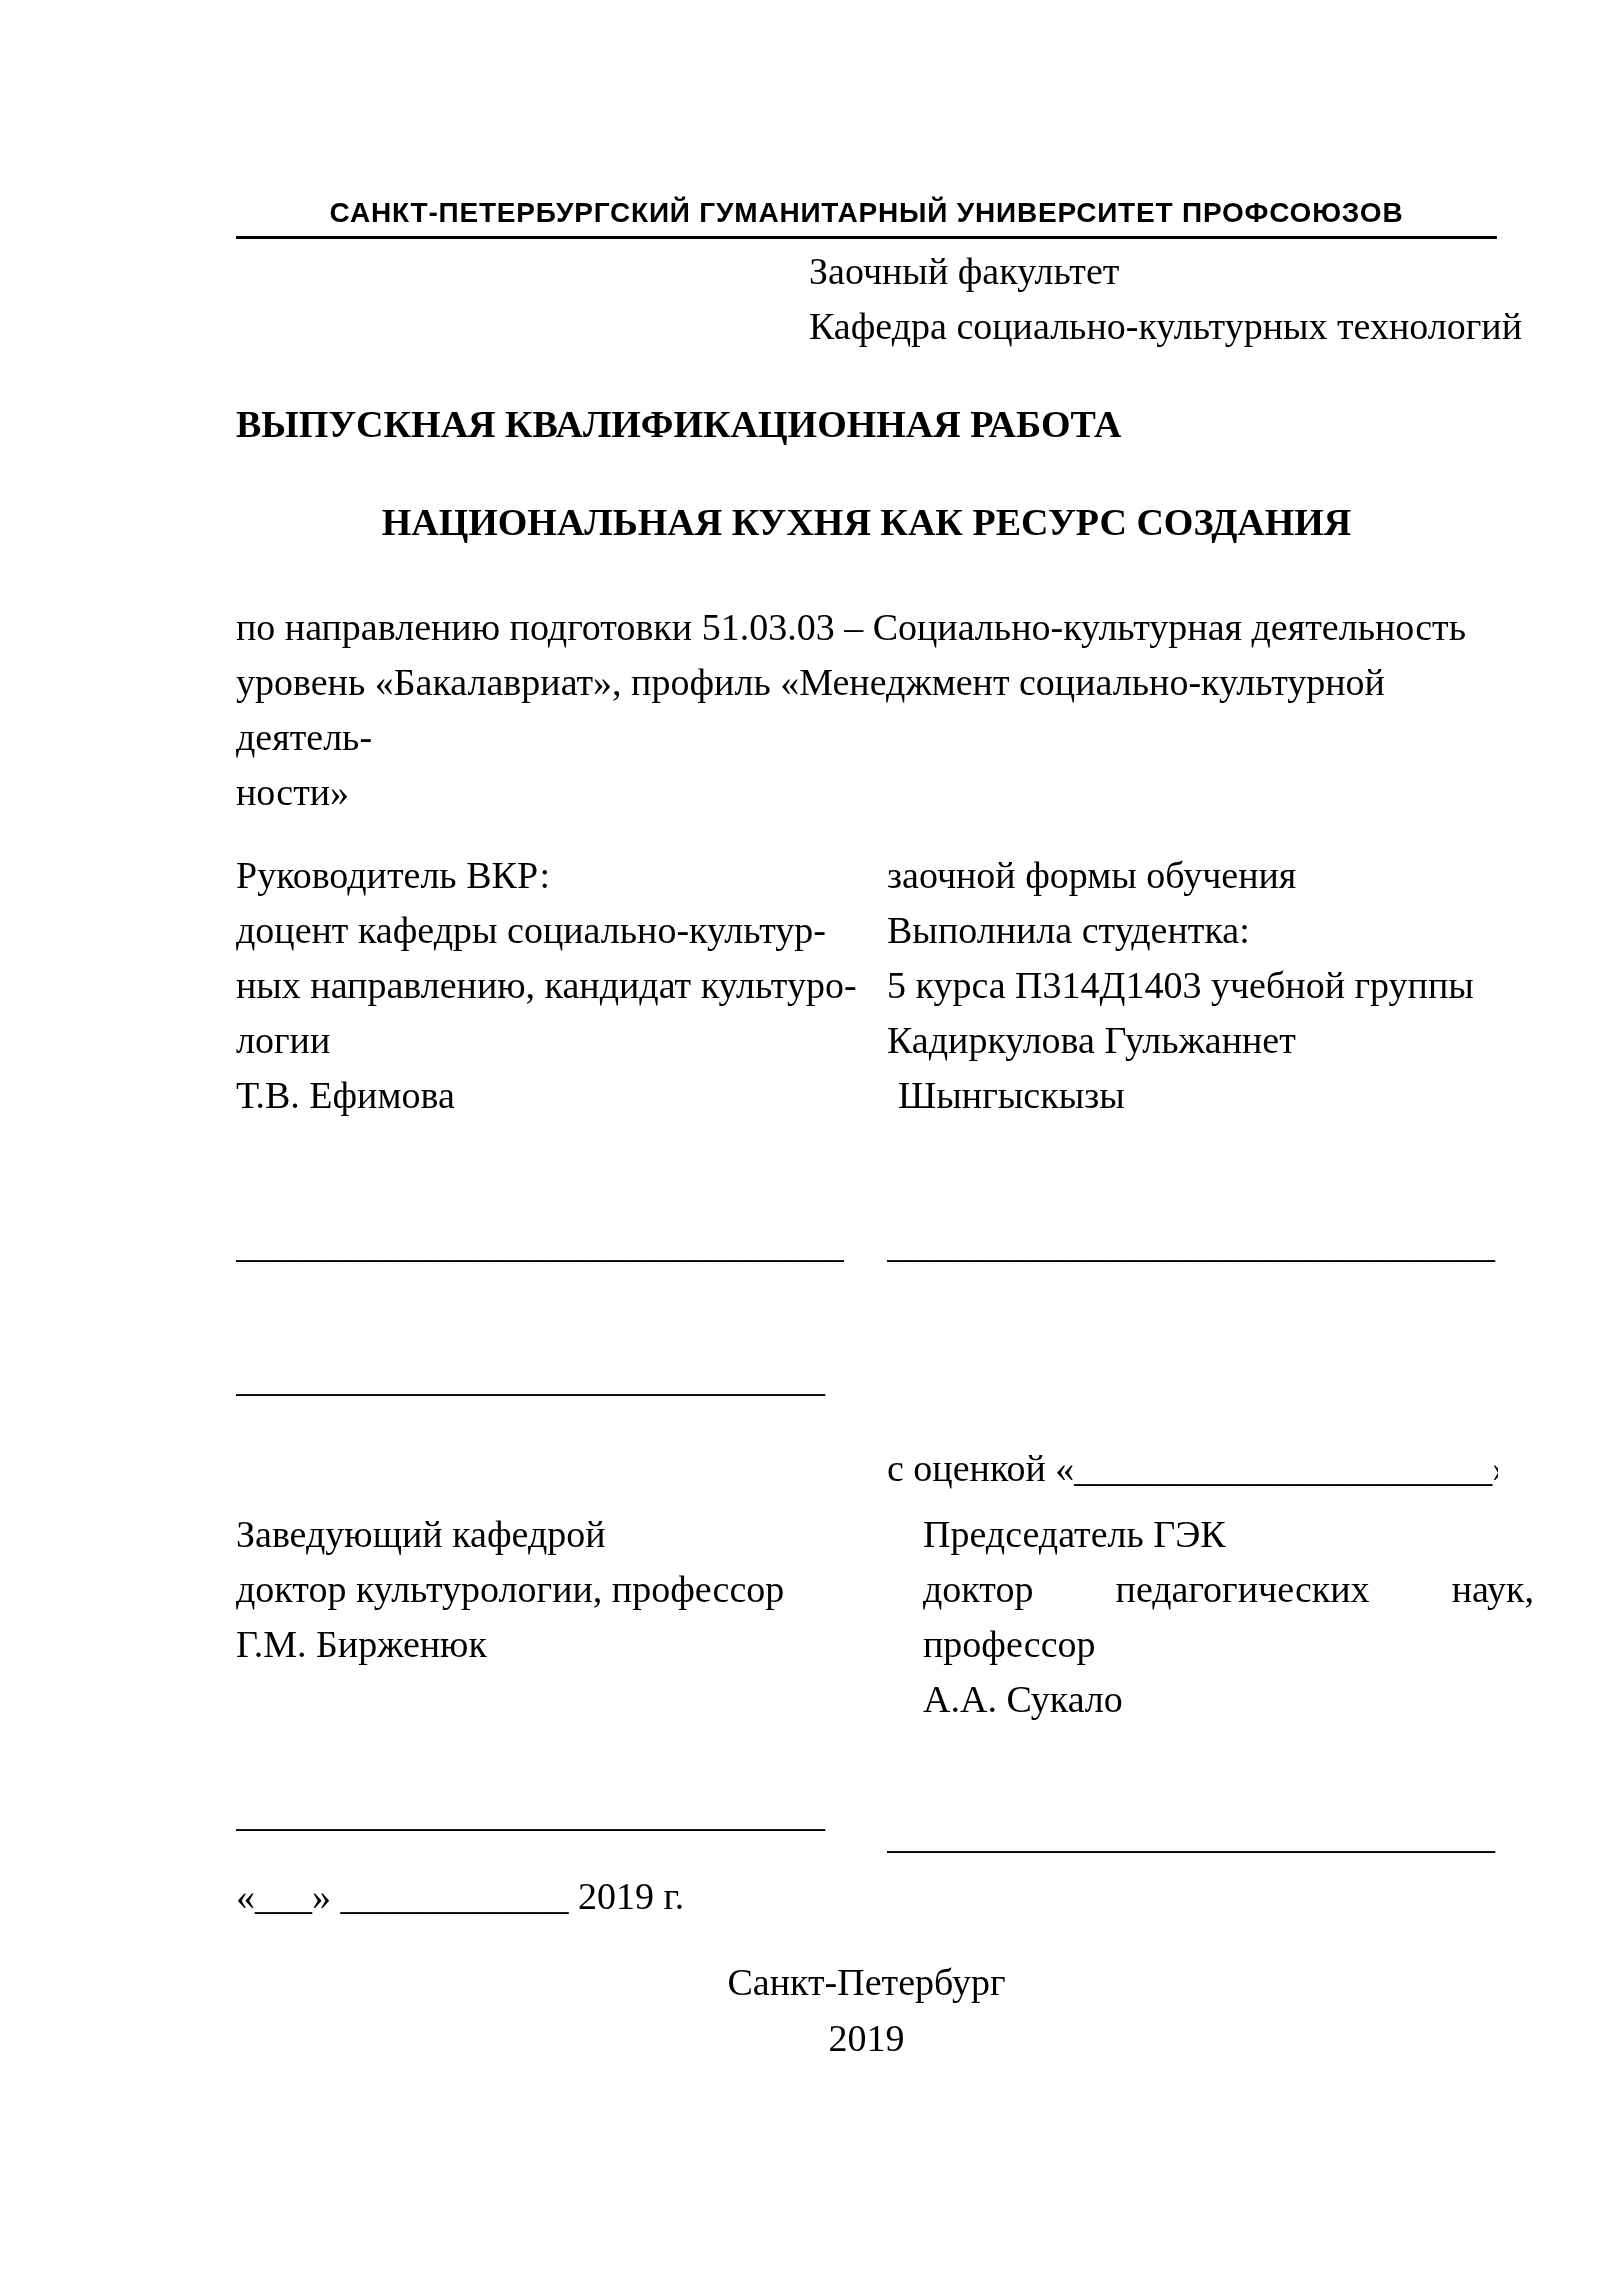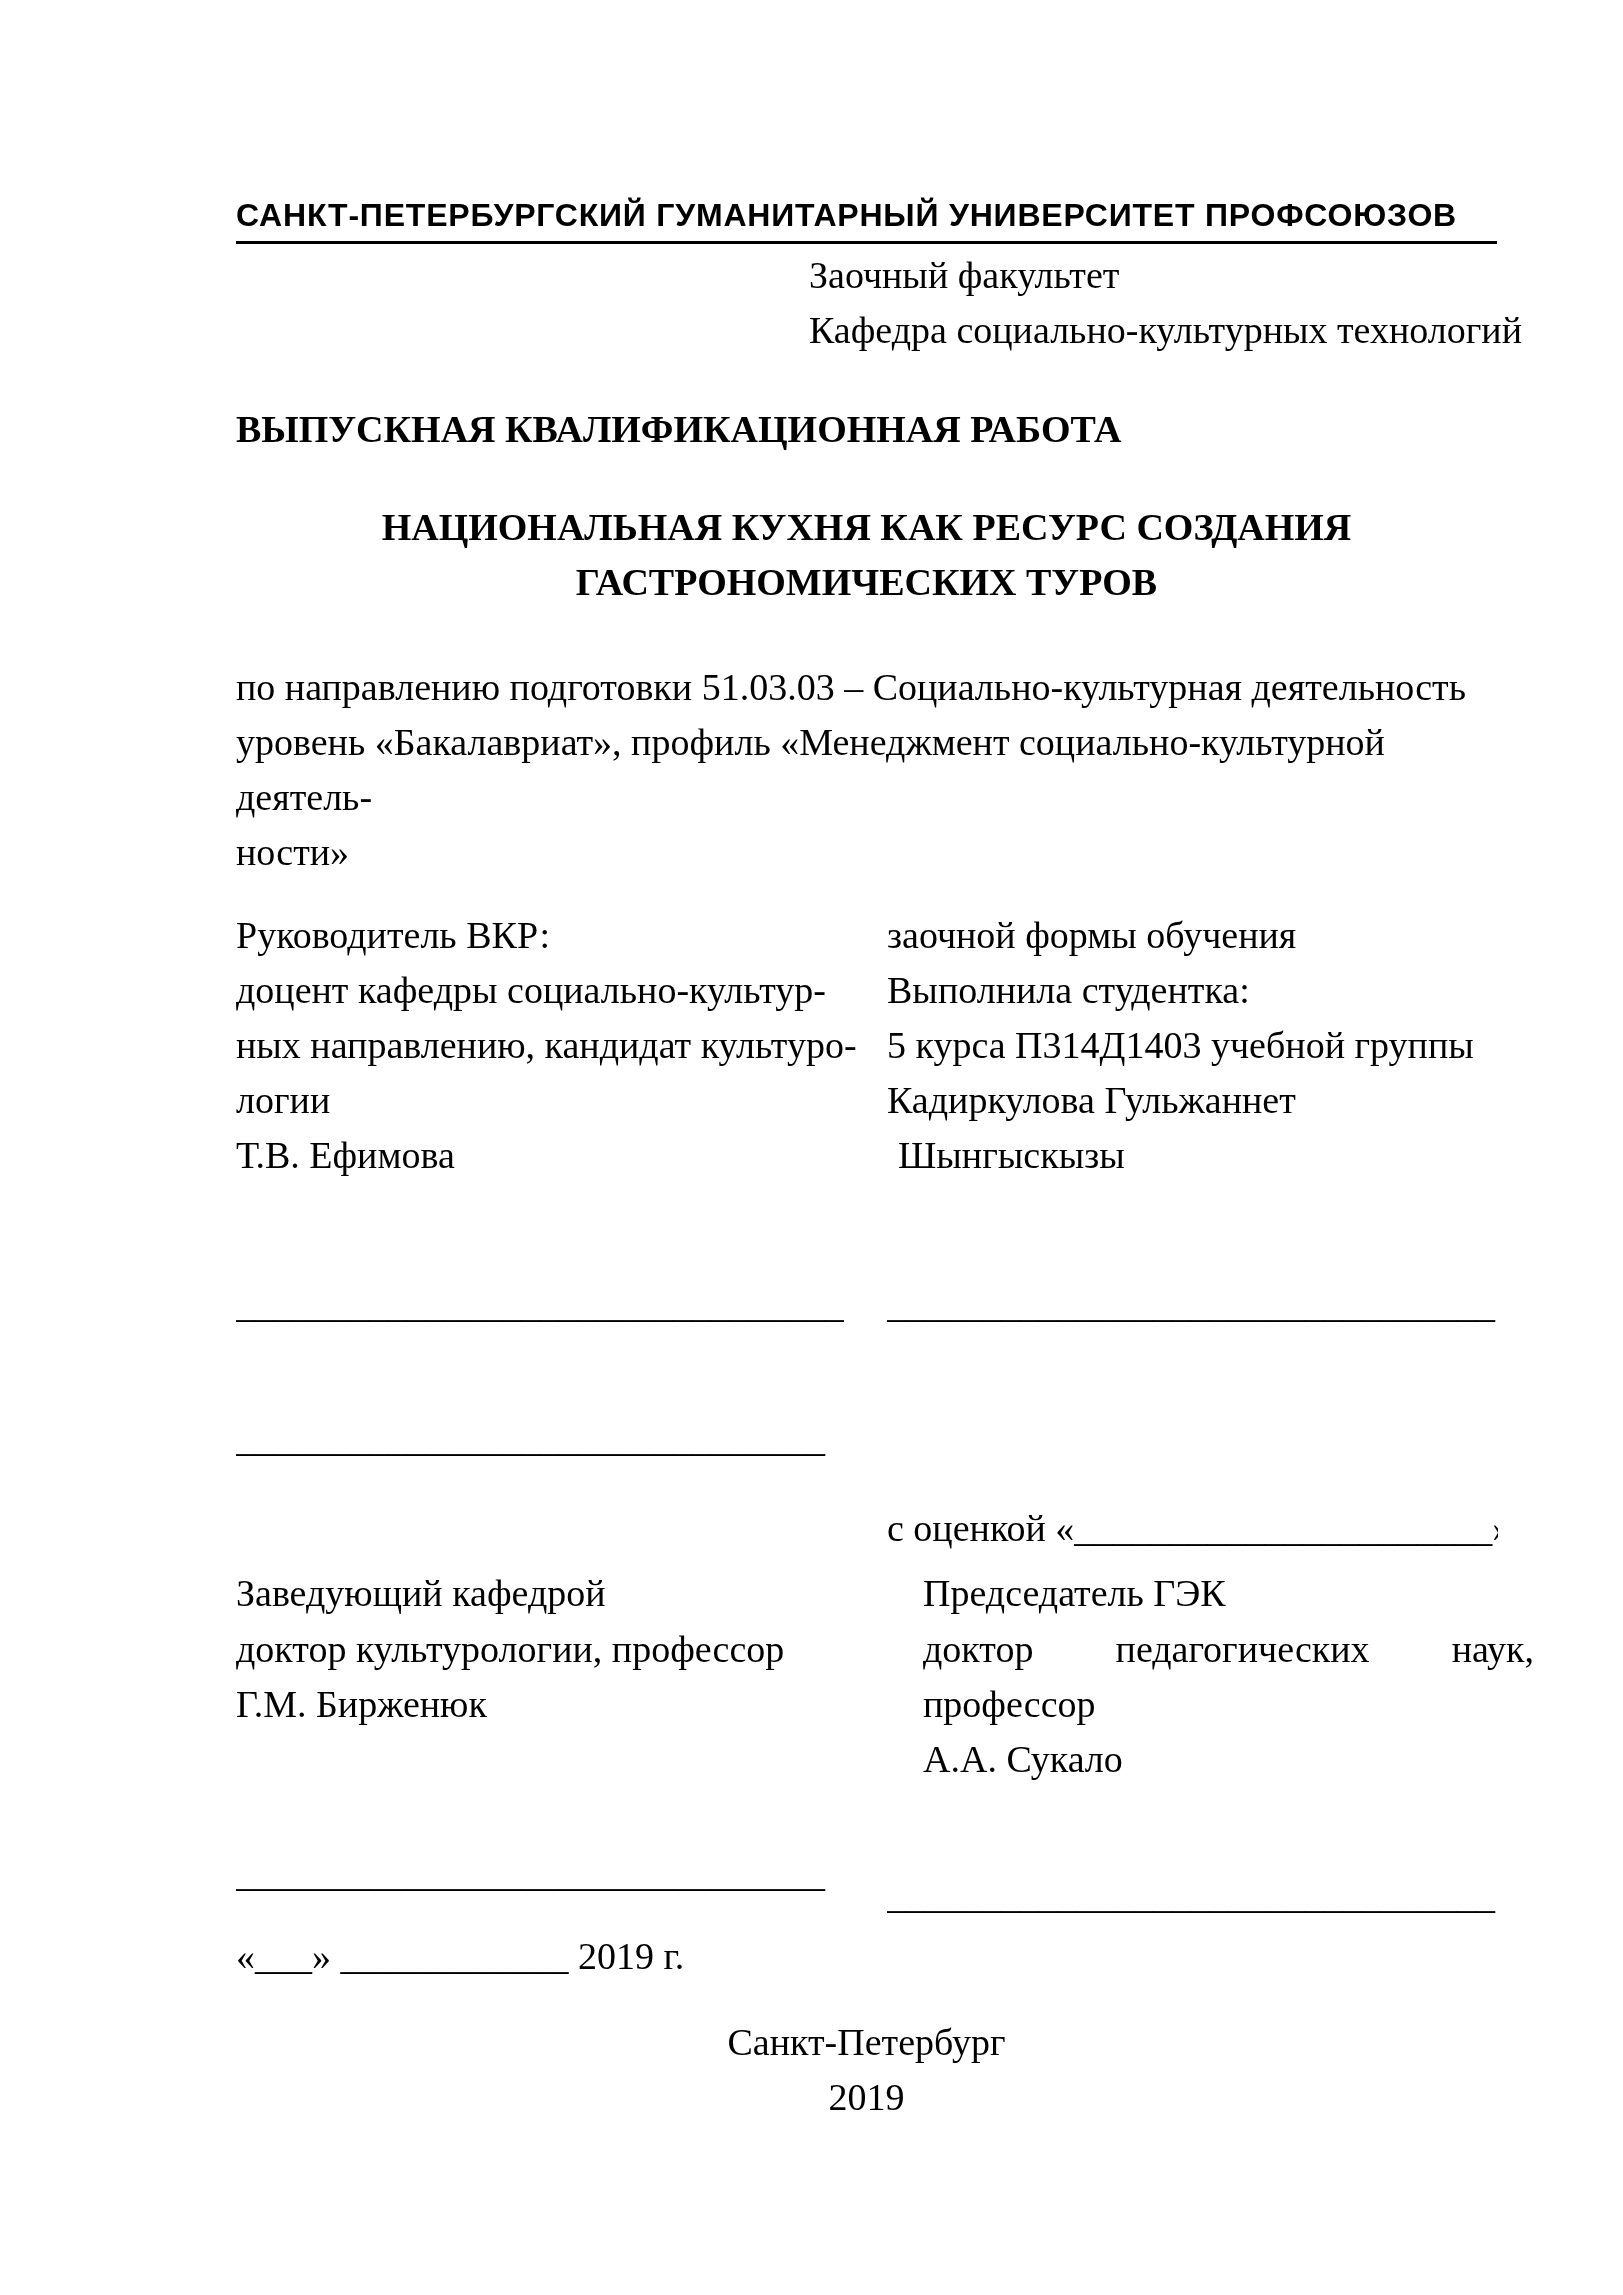--- a/index.html
+++ b/index.html
@@ -16,24 +16,25 @@
     font-family: "Liberation Serif", serif;
     font-size: 38px;
     line-height: 1.45;
     box-sizing: border-box;
     padding: 196px 126px 0 236px;
     overflow: hidden;
   }
   .uni-header {
     font-family: "Liberation Sans", sans-serif;
     font-weight: bold;
-    font-size: 32px;
+    font-size: 28px;
     line-height: 1.2;
     letter-spacing: 0.8px;
     white-space: nowrap;
+    text-align: center;
   }
   .header-rule {
     border-bottom: 3.9px solid #000000;
     margin-top: 6.3px;
     width: 100%;
   }
   .dept-block {
     margin-left: 573px;
     margin-top: 4.7px;
     white-space: nowrap;
@@ -102,21 +103,20 @@
 
   <div class="dept-block">
     <div>Заочный факультет</div>
     <div>Кафедра социально-культурных технологий</div>
   </div>
 
   <div class="work-type">ВЫПУСКНАЯ КВАЛИФИКАЦИОННАЯ РАБОТА</div>
 
   <div class="thesis-title">
     <div>НАЦИОНАЛЬНАЯ КУХНЯ КАК РЕСУРС СОЗДАНИЯ</div>
-    <div>ГАСТРОНОМИЧЕСКИХ ТУРОВ</div>
   </div>
 
   <div class="program">
     <div>по направлению подготовки 51.03.03 – Социально-культурная деятельность</div>
     <div>уровень «Бакалавриат», профиль «Менеджмент социально-культурной деятель-</div>
     <div>ности»</div>
   </div>
 
   <div class="two-col cols-people">
     <div class="col-left">

